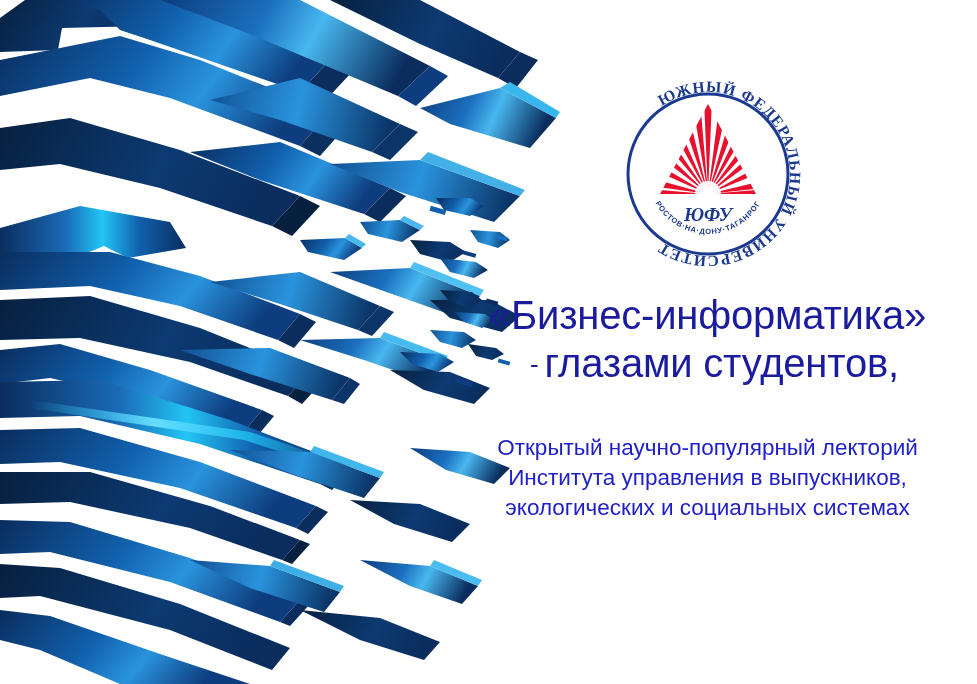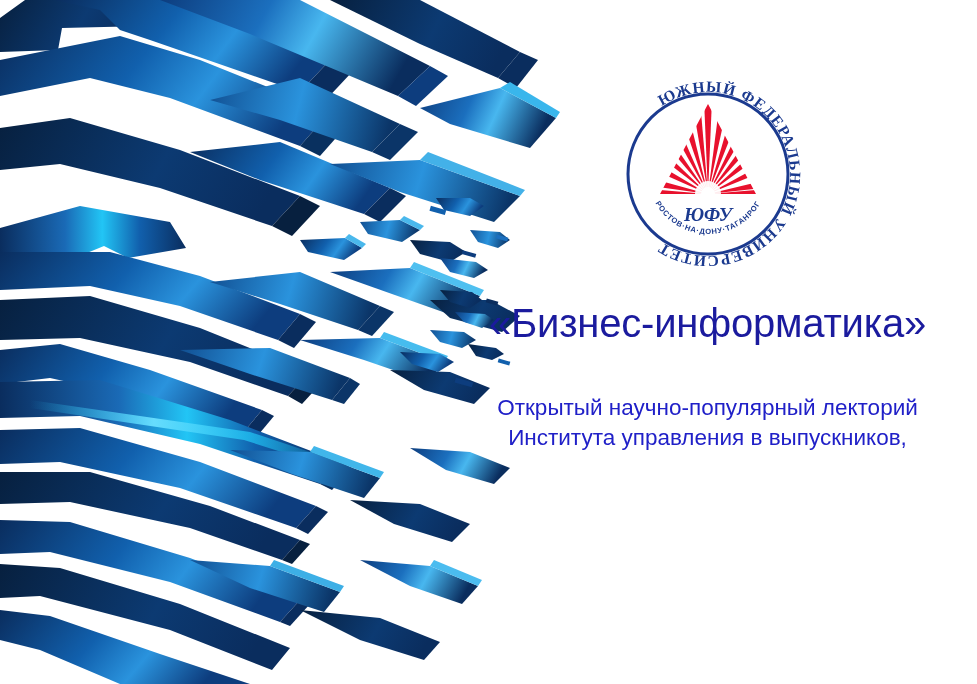--- a/index.html
+++ b/index.html
@@ -43,21 +43,21 @@
     top: 283px;
     width: 505px;
     text-align: center;
   }
   #main-title {
     color: #1b1b9e;
     font-size: 40px;
     line-height: 48px;
     font-weight: 400;
     letter-spacing: -0.2px;
-    margin: 16px;
+    margin: 8px;
     white-space: nowrap;
   }
   #main-title .tline { display: block; }
   #main-title .tline.l2 { padding-left: 14px; }
 
   .lead-dash {
     color: #1b1b9e;
     font-size: 26px;
     vertical-align: 4px;
     padding-right: 6px;
@@ -278,22 +278,24 @@
       <text font-family="'Liberation Sans','DejaVu Sans',sans-serif" font-size="7.6" font-weight="bold" fill="#1b3a8f" letter-spacing="0.7">
         <textPath href="#innerArcBottom" startOffset="50%" text-anchor="middle">РОСТОВ·НА·ДОНУ·ТАГАНРОГ</textPath>
       </text>
     </svg>
   </div>
 
   <div id="text-block">
 
     <h1 id="main-title">
       <span class="tline">«Бизнес-информатика»</span>
+      <span class="tline l2"><span class="lead-dash">-</span><span>глазами студентов,</span></span>
     </h1>
 
     <p id="subtitle">
       <span class="sline">Открытый научно-популярный лекторий</span>
       <span class="sline">Института управления в выпускников,</span>
+      <span class="sline">экологических и социальных системах</span>
     </p>
 
   </div>
 
 </div>
 
 </body></html>

